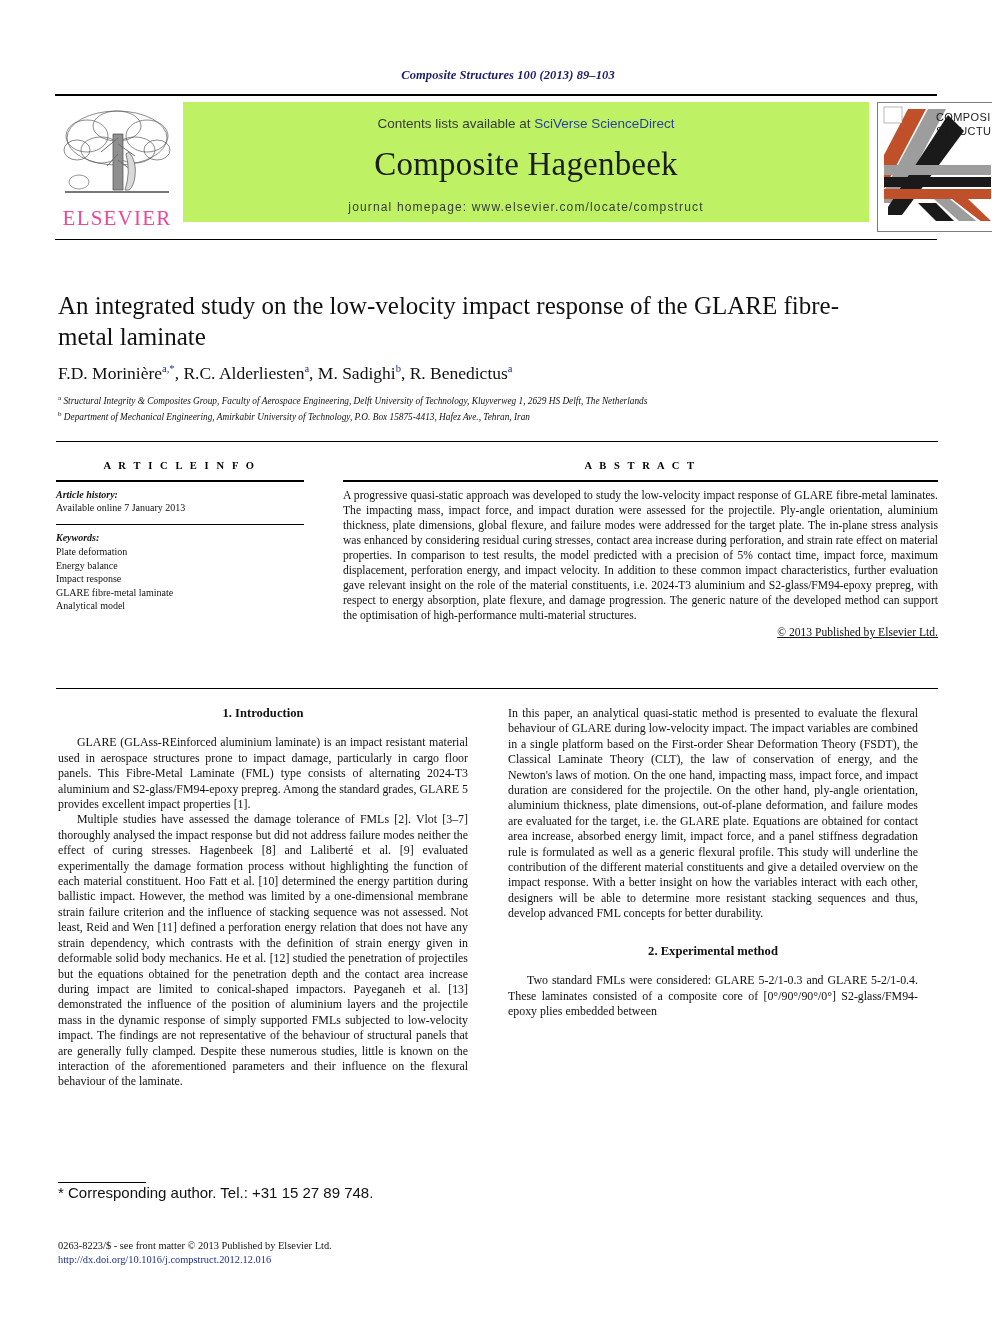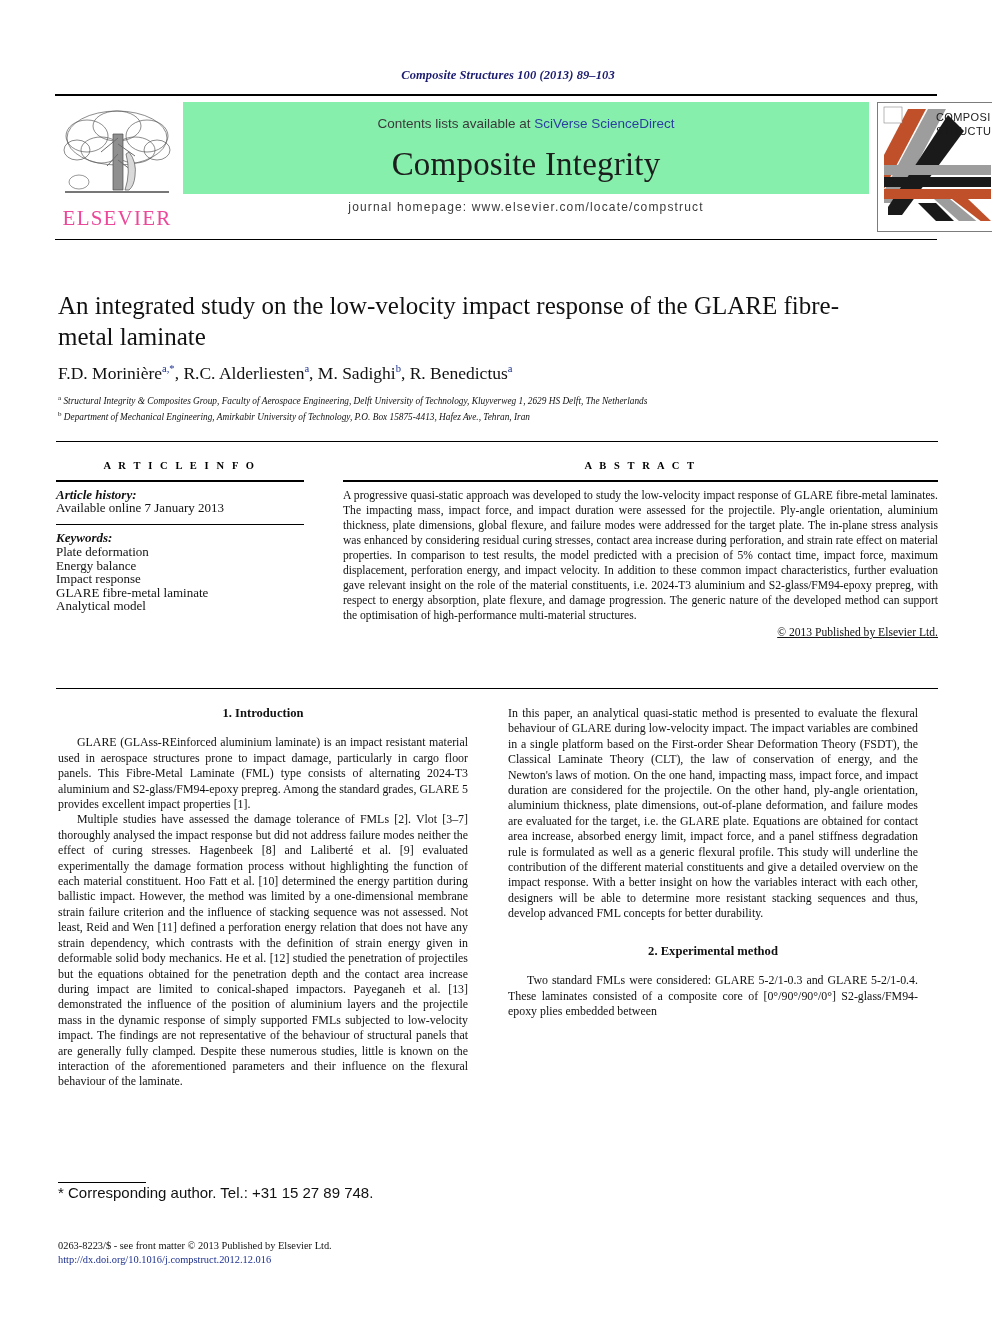--- a/index.html
+++ b/index.html
@@ -70,22 +70,22 @@
     text-align: center;
     font-family: "Liberation Serif", serif;
     font-size: 21px;
     letter-spacing: 1.2px;
     color: #ec4899;
   }
   .grey-band {
     position: absolute;
     left: 128px; top: 8px;
     width: 686px;
-    height: 92px;
-    background: #86efac;
+    height: 120px;
+    background: #bef264;
   }
   .contents-line {
     position: absolute;
     left: 0; top: 14px;
     width: 686px;
     text-align: center;
     font-family: "Liberation Sans", sans-serif;
     font-size: 13.5px;
     color: #3a3a3a;
   }
@@ -188,21 +188,21 @@
   }
   .thin-rule {
     width: 100%;
     height: 1.6px;
     background: #000;
     margin: 9px 0 6px 0;
   }
   .thin-rule.short { width: 248px; }
   .info-body {
     font-family: "Liberation Serif", serif;
-    font-size: 13px;
+    font-size: 10px;
     line-height: 13.6px;
     color: #111;
   }
   .info-body .lbl {
     font-style: italic;
     font-weight: bold;
   }
   .kw-block { margin-top: 4px; }
   .abstract-text {
     font-family: "Liberation Serif", serif;
@@ -307,21 +307,21 @@
           <path d="M4 88 L108 88" stroke="#4a4a4a" stroke-width="1.4"></path>
         </svg>
       </div>
       <div class="elsevier-word">ELSEVIER</div>
     </div>
 
     <div class="grey-band">
       <div class="contents-line">
         <span>Contents lists available at </span><span class="sd-link">SciVerse ScienceDirect</span>
       </div>
-      <div class="journal-name">Composite Integrity</div>
+      <div class="journal-name">Composite Hagenbeek</div>
       <div class="homepage-line">journal homepage: www.elsevier.com/locate/compstruct</div>
     </div>
 
     <div class="cover-thumb">
       <svg width="113" height="126" viewBox="0 0 113 126">
         <rect x="0" y="0" width="113" height="126" fill="#ffffff"></rect>
         <g>
           <polygon points="30,6 48,6 6,86 6,52" fill="#c0502a"></polygon>
           <polygon points="50,6 68,6 18,100 6,100 6,88" fill="#9d9d9d"></polygon>
           <polygon points="70,12 86,28 24,112 10,112 10,104" fill="#1a1a1a"></polygon>

